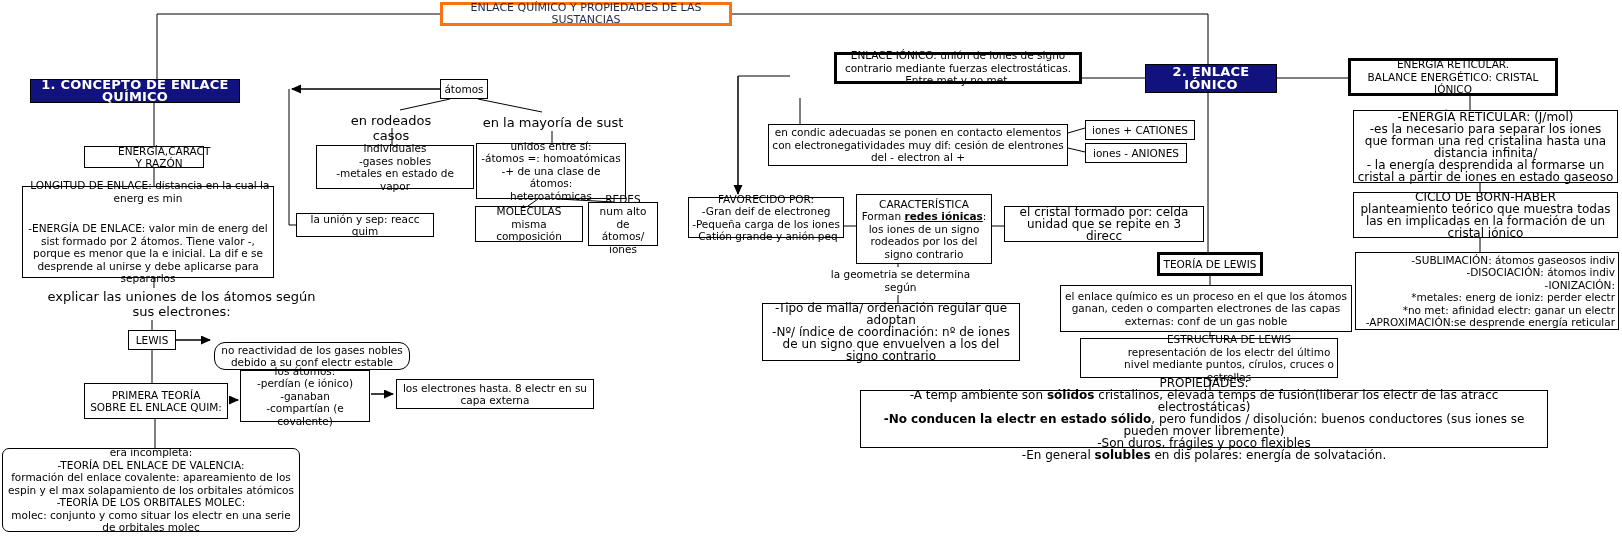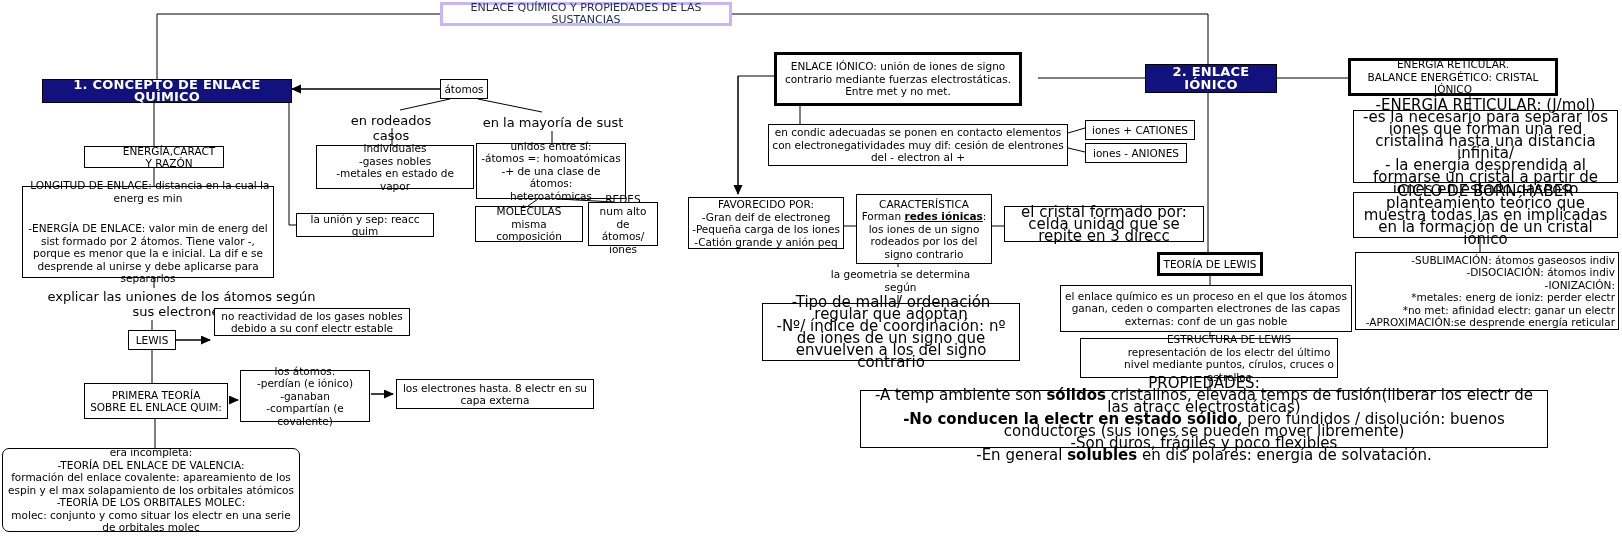--- a/index.html
+++ b/index.html
@@ -4,25 +4,25 @@
 <style>
   html,body{margin:0;padding:0;background:#fff;}
   #map{position:relative;width:1622px;height:550px;font-family:"DejaVu Sans","Liberation Sans",sans-serif;color:#000;overflow:hidden;background:#fff;}
   #wires{position:absolute;left:0;top:0;width:1622px;height:550px;}
   .box{position:absolute;box-sizing:border-box;border:1px solid #000;background:#fff;
        font-size:10.5px;line-height:12.5px;text-align:center;padding:2px 3px;
        display:flex;flex-direction:column;justify-content:center;}
   .thick{border-width:3px;}
   .navy{background:#12127e;color:#fff;font-weight:bold;font-size:13px;letter-spacing:.2px;
         display:flex;align-items:center;justify-content:center;border:1px solid #000;}
-  .titlebox{border:3px solid #c4b5fd;color:#1c2b4a;font-size:11px;background:#fff;}
+  .titlebox{border:3px solid #f97316;color:#1c2b4a;font-size:11px;background:#fff;}
   .freetext{position:absolute;font-size:13px;line-height:15px;text-align:center;background:transparent;}
   .smalltext{font-size:10.5px;line-height:12.5px;}
   .la{text-align:right;}
-  .fs10{font-size:15px;line-height:12px;}
+  .fs10{font-size:12px;line-height:12px;}
   .gap{margin-top:18px;}
   .ind{padding-left:26px;}
   .bu{font-weight:bold;text-decoration:underline;}
   b{font-weight:bold;}
 </style>
 </head>
 <body>
 
 <div id="map">
 
@@ -60,40 +60,40 @@
       <line x1="229" y1="400" x2="238" y2="400" marker-end="url(#ah)"></line>
       <line x1="371" y1="394" x2="393" y2="394" marker-end="url(#ah)"></line>
       <line x1="738" y1="76" x2="738" y2="194" marker-end="url(#ah)"></line>
     </g>
   </svg>
 
   <div class="box titlebox" style="left:440px;top:2px;width:292px;height:24px;">
     <div>ENLACE QUÍMICO Y PROPIEDADES DE LAS SUSTANCIAS</div>
   </div>
 
-  <div class="box navy" style="left:30px;top:79px;width:250px;height:24px;margin-left:12px;">
+  <div class="box navy" style="left:30px;top:79px;width:210px;height:24px;">
     <div>1. CONCEPTO DE ENLACE QUÍMICO</div>
   </div>
 
-  <div class="box" style="left:84px;top:146px;width:140px;height:22px;padding-left:33px;">
+  <div class="box" style="left:84px;top:146px;width:120px;height:22px;padding-left:33px;">
     <div>ENERGÍA,CARACT Y RAZÓN</div>
   </div>
 
   <div class="box" style="left:22px;top:186px;width:252px;height:92px;">
     <div>-LONGITUD DE ENLACE: distancia en la cual la energ es min</div>
     <div class="gap">-ENERGÍA DE ENLACE: valor min de energ del sist formado por 2 átomos. Tiene valor -, porque es menor que la e inicial. La dif e se desprende al unirse y debe aplicarse para separarlos</div>
   </div>
 
   <div class="freetext" style="left:44px;top:289px;width:275px;">explicar las uniones de los átomos según sus electrones:</div>
 
   <div class="box" style="left:128px;top:330px;width:48px;height:20px;">
     <div>LEWIS</div>
   </div>
 
-  <div class="box" style="left:214px;top:308px;width:196px;height:28px;">
+  <div class="box" style="left:214px;top:342px;width:196px;height:28px;border-radius:11px;">
     <div>no reactividad de los gases nobles debido a su conf electr estable</div>
   </div>
 
   <div class="box" style="left:84px;top:383px;width:144px;height:36px;">
     <div>PRIMERA TEORÍA</div>
     <div>SOBRE EL ENLACE QUIM:</div>
   </div>
 
   <div class="box" style="left:240px;top:370px;width:130px;height:52px;">
     <div>los átomos:</div>
@@ -142,40 +142,40 @@
     <div>MOLÉCULAS</div>
     <div>misma composición</div>
   </div>
 
   <div class="box" style="left:588px;top:202px;width:70px;height:44px;">
     <div>REDES</div>
     <div>num alto de</div>
     <div>átomos/ iones</div>
   </div>
 
-  <div class="box thick" style="left:774px;top:52px;width:248px;height:54px;">
+  <div class="box thick" style="left:834px;top:52px;width:248px;height:32px;">
     <div>ENLACE IÓNICO: unión de iones de signo contrario mediante fuerzas electrostáticas. Entre met y no met.</div>
   </div>
 
   <div class="box navy" style="left:1145px;top:64px;width:132px;height:29px;">
     <div>2. ENLACE IÓNICO</div>
   </div>
 
   <div class="box" style="left:768px;top:124px;width:300px;height:42px;">
     <div>en condic adecuadas se ponen en contacto elementos con electronegatividades muy dif: cesión de elentrones del - electron al +</div>
   </div>
 
   <div class="box" style="left:1085px;top:120px;width:110px;height:20px;">
     <div>iones + CATIONES</div>
   </div>
   <div class="box" style="left:1085px;top:143px;width:102px;height:20px;">
     <div>iones - ANIONES</div>
   </div>
 
-  <div class="box" style="left:688px;top:197px;width:156px;height:52px;">
+  <div class="box" style="left:688px;top:197px;width:156px;height:41px;">
     <div>FAVORECIDO POR:</div>
     <div>-Gran deif de electroneg</div>
     <div>-Pequeña carga de los iones</div>
     <div>-Catión grande y anión peq</div>
   </div>
 
   <div class="box" style="left:856px;top:194px;width:136px;height:70px;">
     <div>CARACTERÍSTICA</div>
     <div><span>Forman </span><span class="bu">redes iónicas</span><span>:</span></div>
     <div>los iones de un signo rodeados por los del signo contrario</div>

